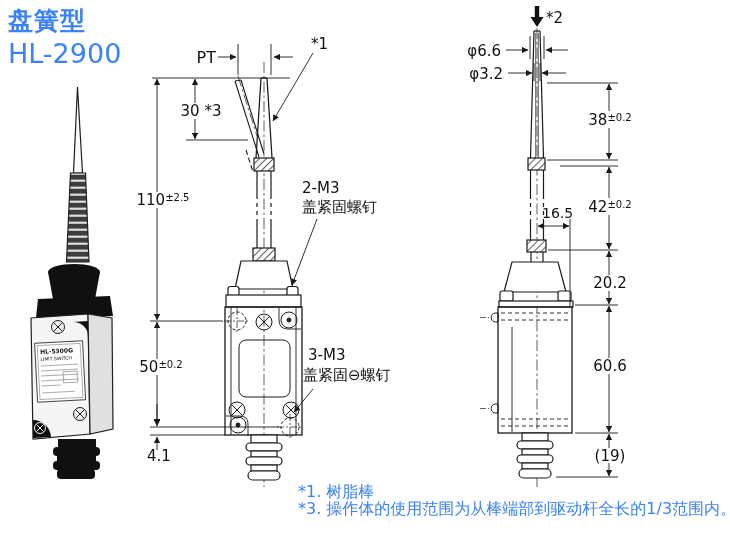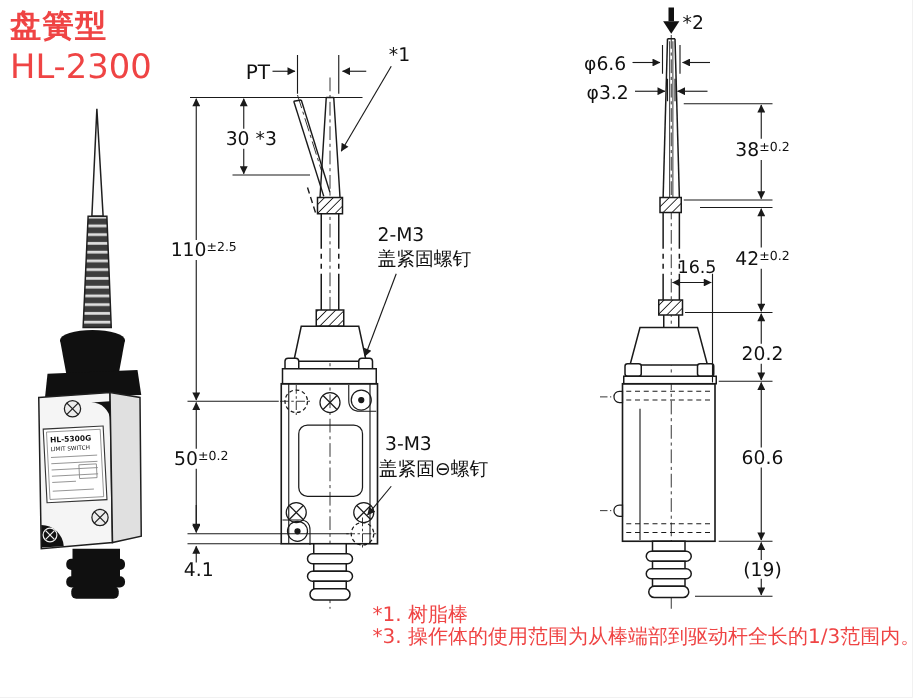--- a/index.html
+++ b/index.html
@@ -1,38 +1,38 @@
 <!DOCTYPE html>
 <html><head>
 <meta charset="utf-8">
 <style>
   html,body{margin:0;padding:0;background:#e8e8e8;}
   .page{position:relative;width:730px;height:558px;background:#ffffff;overflow:hidden;
-        font-family:"DejaVu Sans","Liberation Sans",sans-serif;color:#ef4444;}
+        font-family:"DejaVu Sans","Liberation Sans",sans-serif;color:#3b82f6;}
   .title{position:absolute;left:8px;top:6px;line-height:1.2;}
   .title .t1{font-size:25px;font-weight:600;letter-spacing:1px;}
   .title .t2{font-size:27px;font-weight:500;margin-top:2px;}
   .notes{position:absolute;left:298px;top:483px;font-size:16px;line-height:17px;white-space:nowrap;}
   svg{position:absolute;left:0;top:0;}
   svg text{font-family:"DejaVu Sans","Liberation Sans",sans-serif;fill:#111;}
   .dim{font-size:15px;}
   .dimtol{font-size:10px;}
   .dims{font-size:14px;}
   .cjk{font-size:15px;}
   .lblA{font-size:6px;font-weight:bold;}
   .lblB{font-size:4.6px;}
 </style>
 </head>
 <body>
 
 <div class="page">
 
   <div class="title">
     <div class="t1">盘簧型</div>
-    <div class="t2">HL-2300</div>
+    <div class="t2">HL-2900</div>
   </div>
 
   <svg width="730" height="558" viewBox="0 0 730 558">
     <defs>
       <marker id="ah" viewBox="0 0 10 10" refX="9.5" refY="5" markerWidth="11" markerHeight="7" orient="auto-start-reverse">
         <path d="M0,0 L10,5 L0,10 z" fill="#1a1a1a"></path>
       </marker>
       <pattern id="coil" width="20" height="7" patternUnits="userSpaceOnUse">
         <rect width="20" height="7" fill="#3d3d3d"></rect>
         <rect y="4.6" width="20" height="2.2" fill="#dedede"></rect>

